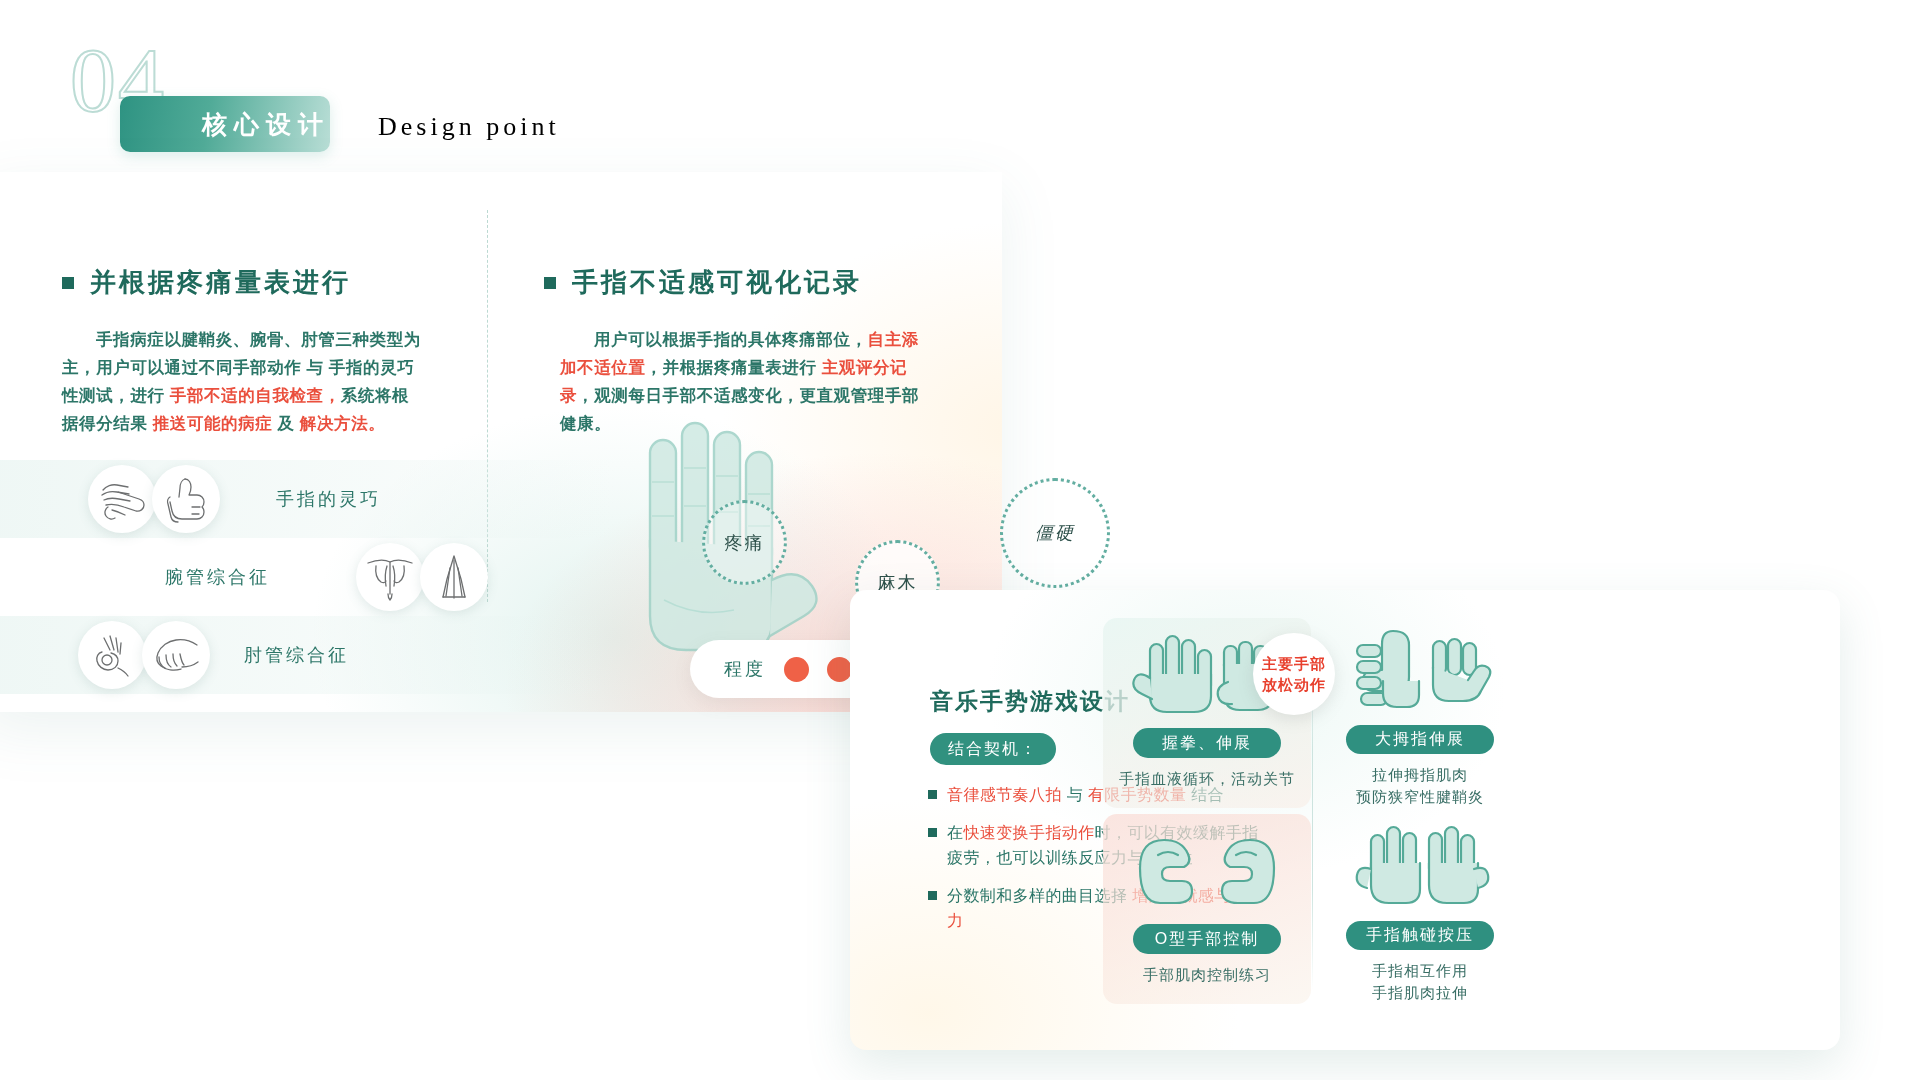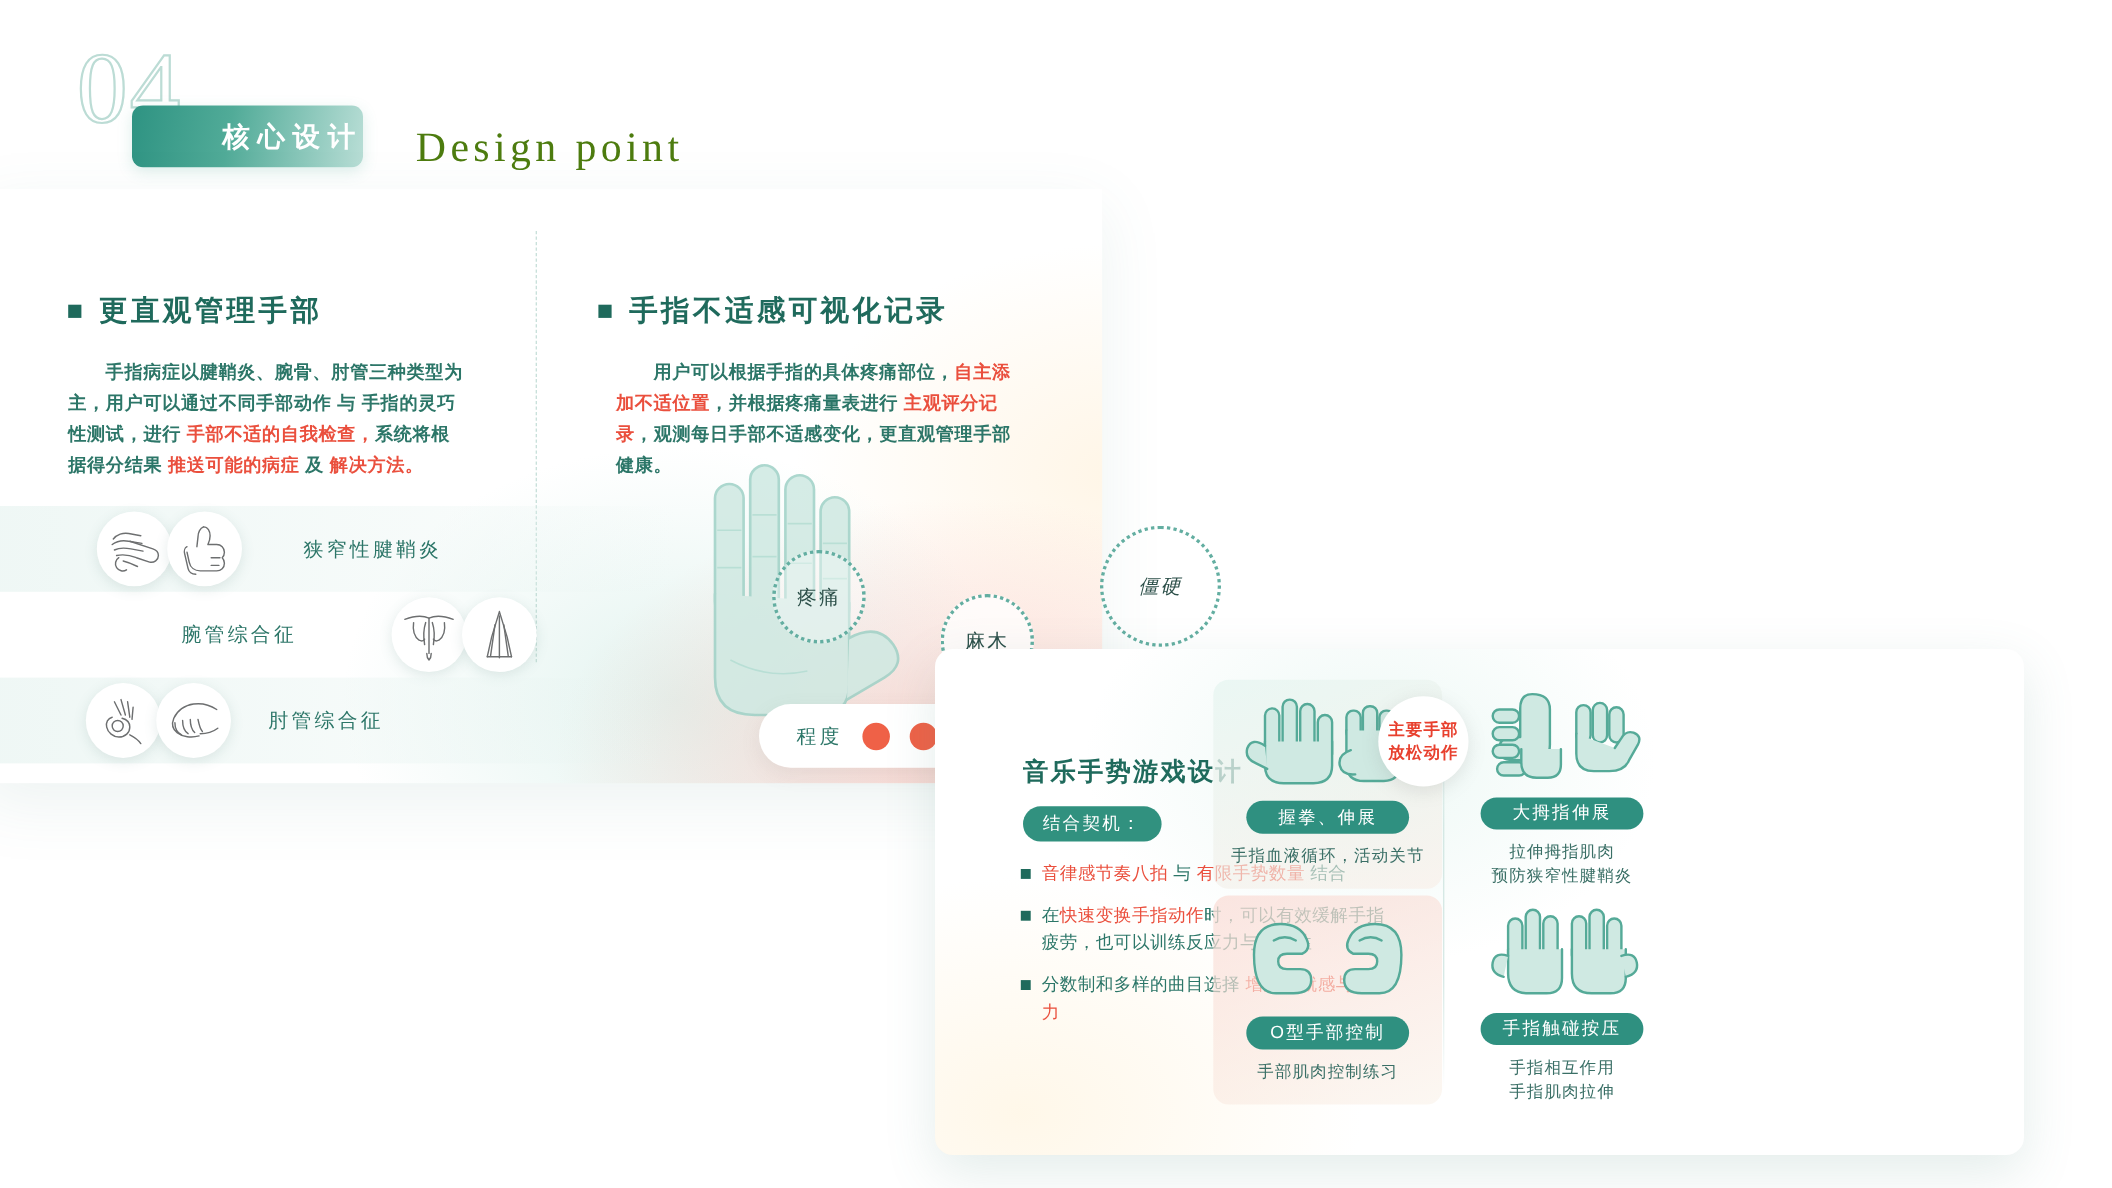--- a/index.html
+++ b/index.html
@@ -28,21 +28,21 @@
     display: flex; align-items: center; justify-content: flex-end;
     box-shadow: 0 4px 14px rgba(60,160,140,.18);
   }
   .tag-pill span {
     color: #ffffff; font-size: 25px; font-weight: 700; letter-spacing: 7px;
     text-indent: 7px;
   }
   .design-point {
     position: absolute; left: 308px; top: 78px;
     font-family: "Liberation Serif", "DejaVu Serif", serif;
-    font-size: 38px; letter-spacing: 4px; color: #4d7c0f;
+    font-size: 26px; letter-spacing: 4px; color: #000000;
   }
 
   
   .panel-main {
     position: absolute; left: -20px; top: 172px; width: 1022px; height: 540px;
     background:
       radial-gradient(520px 330px at 88% 96%, rgba(248,182,172,.55) 0%, rgba(248,182,172,0) 72%),
       radial-gradient(430px 300px at 102% 48%, rgba(255,232,196,.42) 0%, rgba(255,232,196,0) 70%),
       radial-gradient(420px 320px at 62% 86%, rgba(185,226,216,.40) 0%, rgba(185,226,216,0) 72%),
       #ffffff;
@@ -157,21 +157,21 @@
       <span>核心设计</span>
     </div>
     <div class="design-point">Design point</div>
   </div>
 
   <div class="panel-main"></div>
   <div class="col-divider"></div>
 
   <div class="hd" style="left:62px; top:265px;">
     <div class="sq"></div>
-    <div class="txt">更直观管理手部</div>
+    <div class="txt">并根据疼痛量表进行</div>
   </div>
 
   <div class="para" style="left:62px; top:325px; width:410px;">
     <span class="ind"></span><span>手指病症以腱鞘炎、腕骨、肘管三种类型为</span><br>
     <span>主，用户可以通过不同手部动作 与 手指的灵巧</span><br>
     <span>性测试，进行 </span><span class="r">手部不适的自我检查，</span><span>系统将根</span><br>
     <span>据得分结果 </span><span class="r">推送可能的病症</span><span> 及 </span><span class="r">解决方法。</span>
   </div>
 
   <div class="cond-row alt" style="top:460px;">
@@ -191,21 +191,21 @@
     <div class="icon-circ" style="margin-left:-4px">
       <svg width="46" height="48" viewBox="0 0 46 48">
           <g fill="none" stroke="#6d6f70" stroke-width="1.3" stroke-linecap="round" stroke-linejoin="round">
         <path d="M22 4c-3 1-5 5-5 9l-1 9"></path>
         <path d="M22 4c4 0 6 4 6 8 0 3-1 6-2 8h8c4 0 7 3 7 7 0 2-1 4-2 5 1 1 2 3 2 5 0 4-3 7-7 7H19c-5 0-9-3-10-8l-2-9"></path>
         <path d="M7 22c-2 1-3 4-2 7l3 13c1 4 4 5 7 5"></path>
         <path d="M29 32h8M29 39h7"></path>
           </g>
         </svg>
     </div>
-    <div class="cond-label" style="margin-left:56px;">狭窄性腱鞘炎</div>
+    <div class="cond-label" style="margin-left:56px;">手指的灵巧</div>
   </div>
 
   <div class="cond-row" style="top:538px;">
     <div style="width:185px"></div>
     <div class="cond-label">腕管综合征</div>
     <div class="icon-circ" style="margin-left:86px">
       <svg width="54" height="50" viewBox="0 0 54 50">
           <g fill="none" stroke="#6d6f70" stroke-width="1.3" stroke-linecap="round" stroke-linejoin="round">
         <path d="M5 11c8-3 16-4 22-1 6-3 14-2 22 1"></path>
         <path d="M27 10v32"></path>

